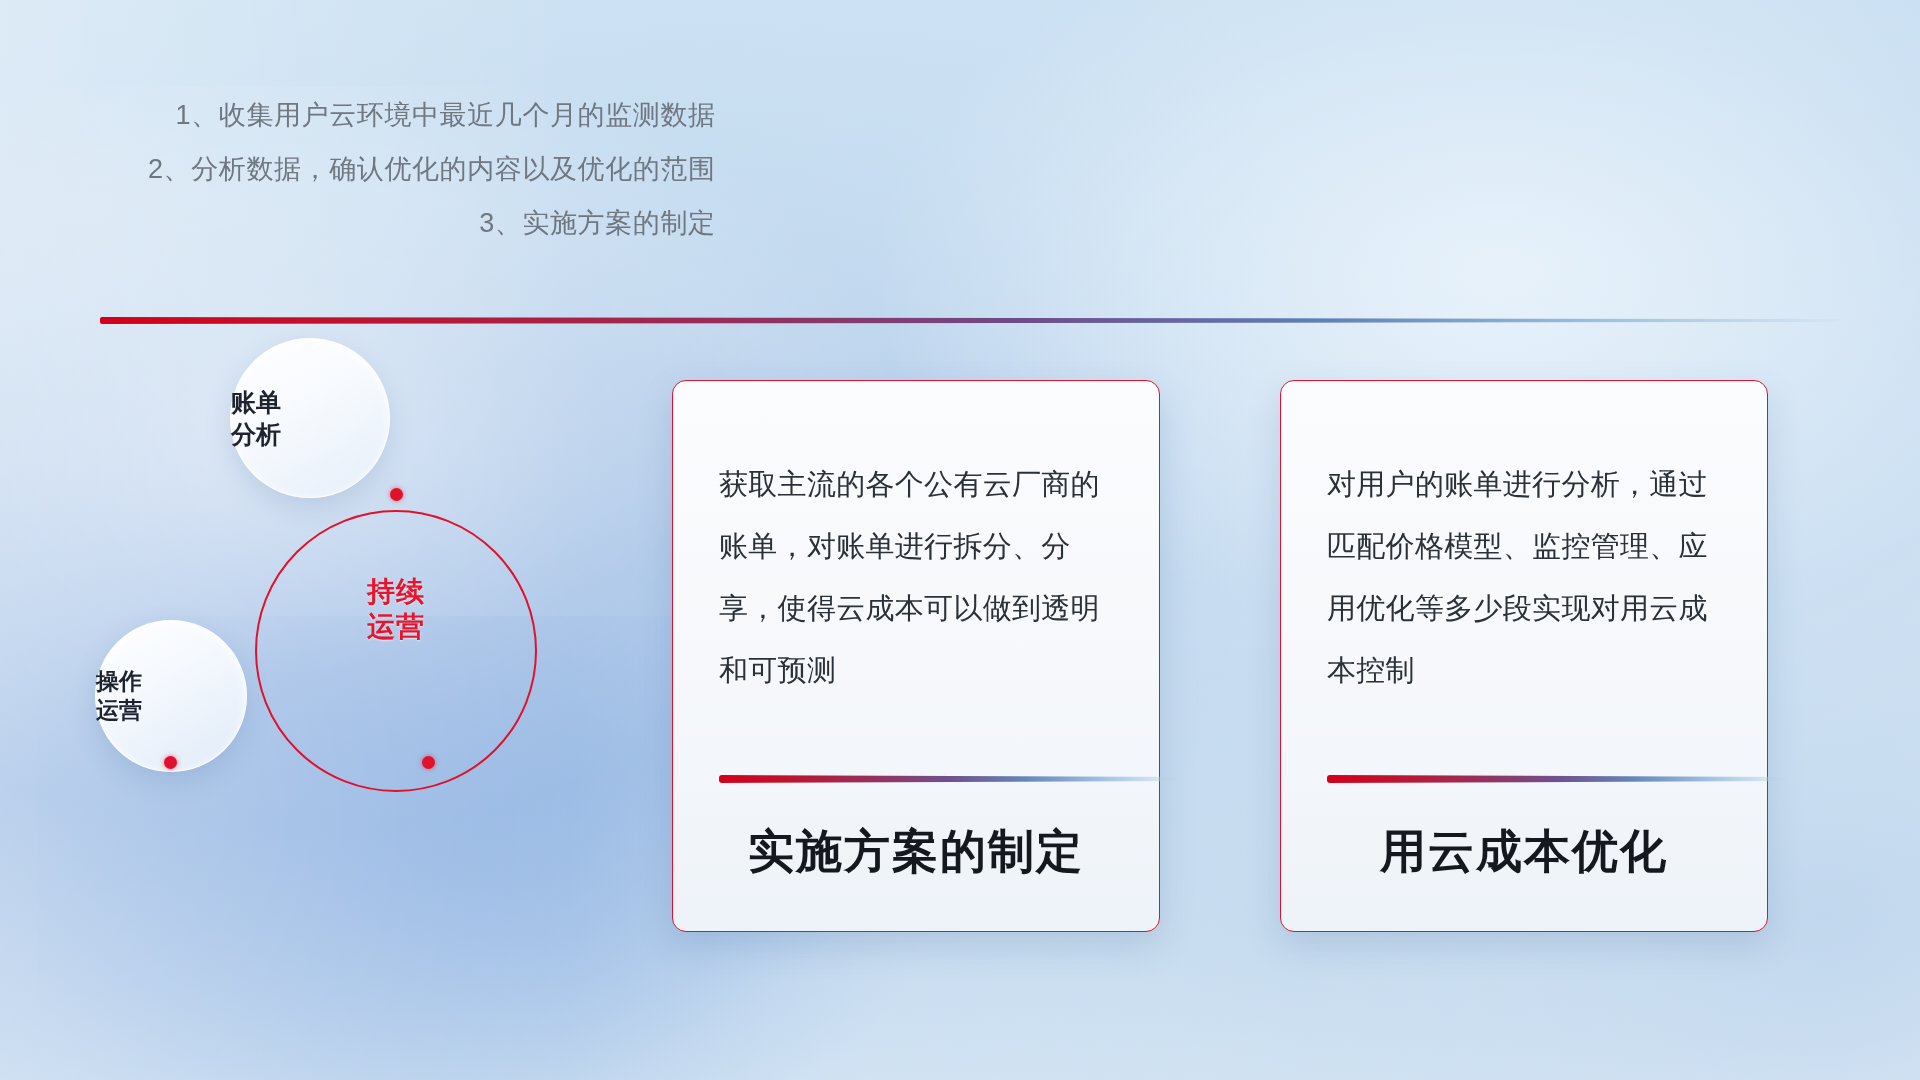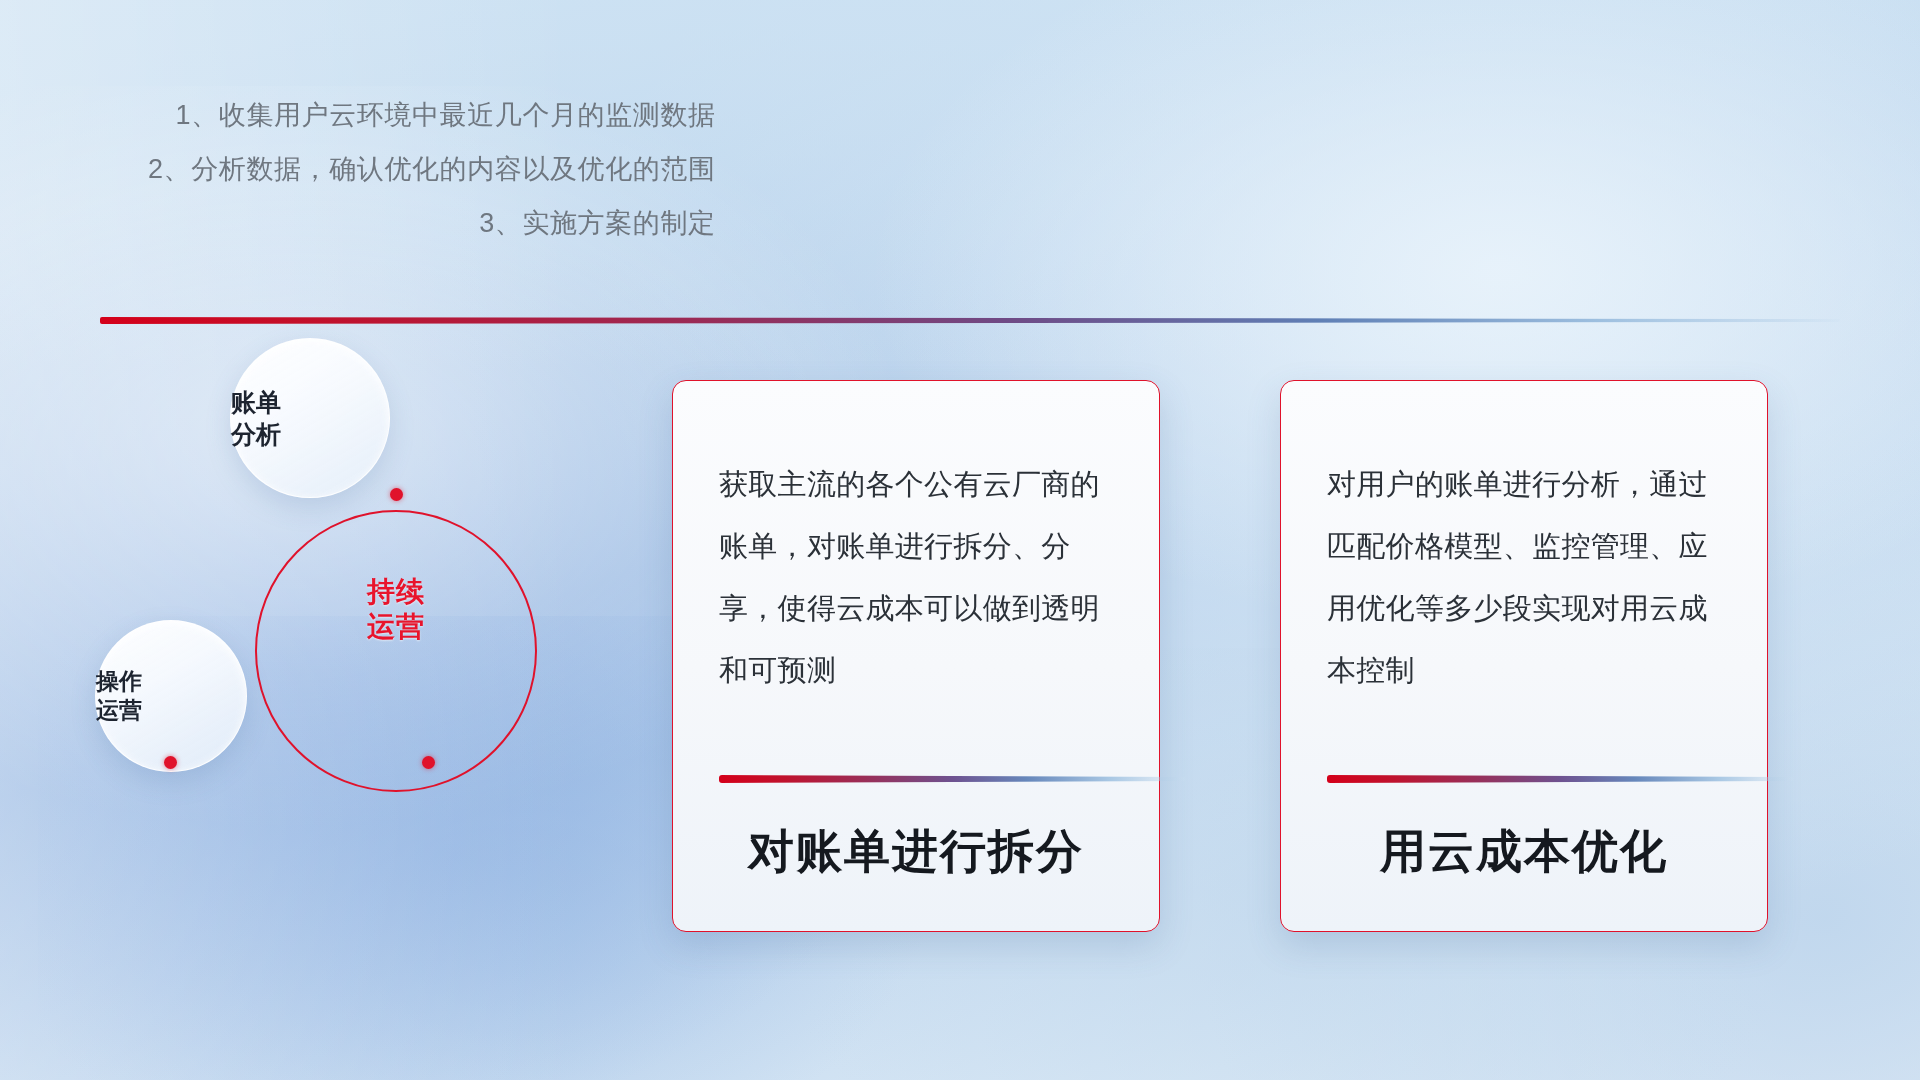--- a/index.html
+++ b/index.html
@@ -214,21 +214,21 @@
   <div class="dot dot-top"></div>
   <div class="dot dot-bl"></div>
   <div class="dot dot-br"></div>
 </div>
 
 <div id="cards">
 
   <div class="card one">
     <div class="card-body">获取主流的各个公有云厂商的账单，对账单进行拆分、分享，使得云成本可以做到透明和可预测</div>
     <div class="card-underline"></div>
-    <div class="card-title">对账单进行拆分</div>
+    <div class="card-title">实施方案的制定</div>
   </div>
 
   <div class="card two">
     <div class="card-body">对用户的账单进行分析，通过匹配价格模型、监控管理、应用优化等多少段实现对用云成本控制</div>
     <div class="card-underline"></div>
     <div class="card-title">用云成本优化</div>
   </div>
 
 </div>
 

